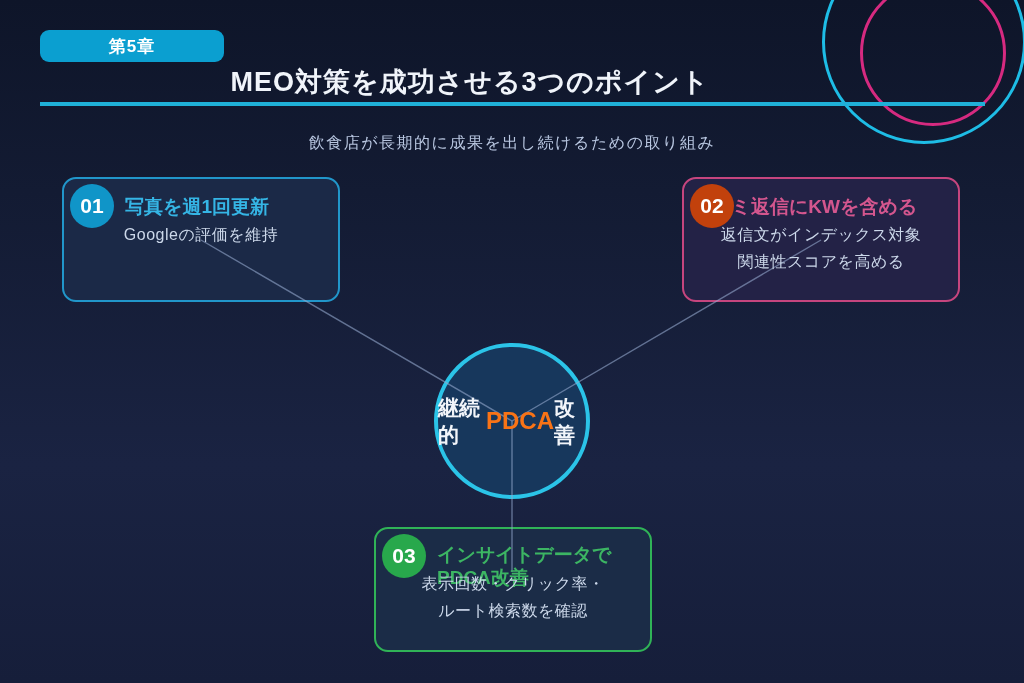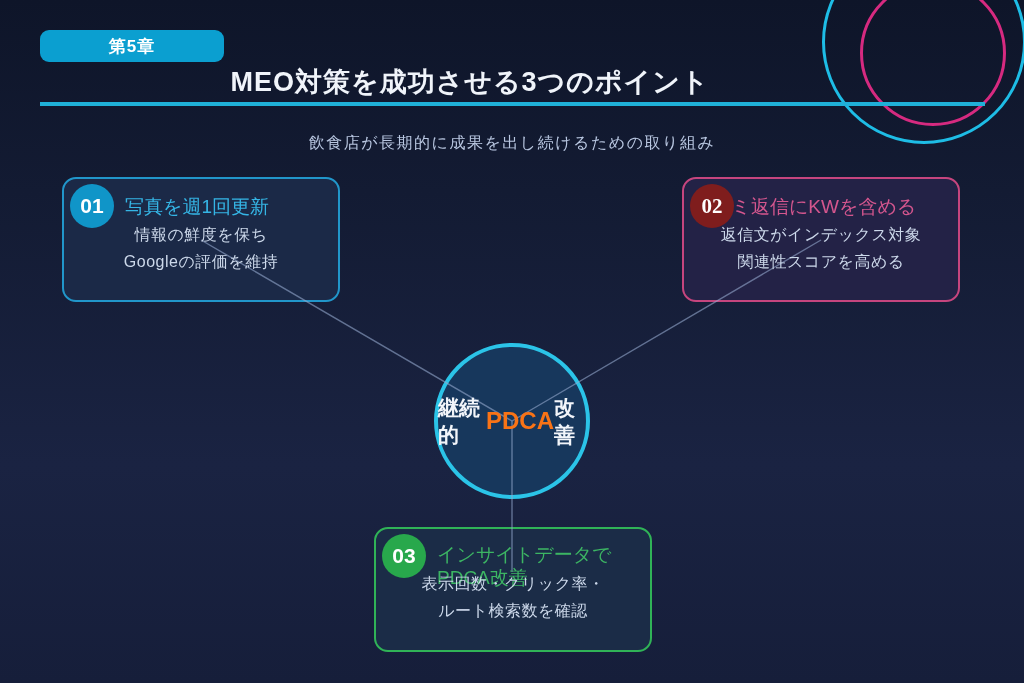--- a/index.html
+++ b/index.html
@@ -37,23 +37,23 @@
   .card{position:absolute;width:278px;height:125px;border-radius:14px;box-sizing:border-box;}
   .card-1{left:62px;top:177px;border:2px solid #2196ca;background:#1b2947;padding-left:37px;}
   .card-2{left:682px;top:177px;border:2px solid #c6457e;background:#232246;}
   .card-3{left:374px;top:527px;border:2px solid #30b357;background:#1b2c47;}
   .num-badge{
     position:absolute;left:6px;top:5px;width:44px;height:44px;border-radius:50%;
     display:flex;align-items:center;justify-content:center;
     color:#fff;font-size:21px;font-weight:bold;z-index:5;
   }
   .nb-cyan{background:#1095c8;}
-  .nb-pink{background:#7f1d1d;font-family:Liberation Serif, serif;}
+  .nb-pink{background:#c2410c;}
   .nb-green{background:#28a84c;}
-  .card-title{position:absolute;font-size:19px;font-weight:normal;white-space:nowrap;z-index:4;}
+  .card-title{position:absolute;font-size:19px;font-weight:bold;white-space:nowrap;z-index:4;}
   .t-cyan{color:#35b5e5;left:61px;top:15px;}
   .t-pink{color:#d4568e;left:28px;top:15px;z-index:1;}
   .t-green{color:#3cb563;left:61px;top:14px;width:205px;white-space:normal;line-height:23px;z-index:4;}
   .card-body{
     position:absolute;left:0;top:42px;width:100%;text-align:center;
     font-size:16px;color:#ccd8ea;line-height:27px;letter-spacing:0.5px;z-index:5;
   }
   .card-3 .card-body{top:41px;}
 
   
@@ -89,21 +89,20 @@
     <line x1="821" y1="240" x2="512" y2="421"></line>
     <line x1="512" y1="421" x2="512" y2="572"></line>
   </svg>
 
   <div class="card card-1">
     <div class="num-badge nb-cyan">
       <span>01</span>
     </div>
     <div class="card-title t-cyan">写真を週1回更新</div>
     <div class="card-body">
-      <div>情報の鮮度を保ち</div>
       <div>Googleの評価を維持</div>
     </div>
   </div>
 
   <div class="card card-2">
     <div class="card-title t-pink">コミ返信にKWを含める</div>
     <div class="num-badge nb-pink">
       <span>02</span>
     </div>
     <div class="card-body">

